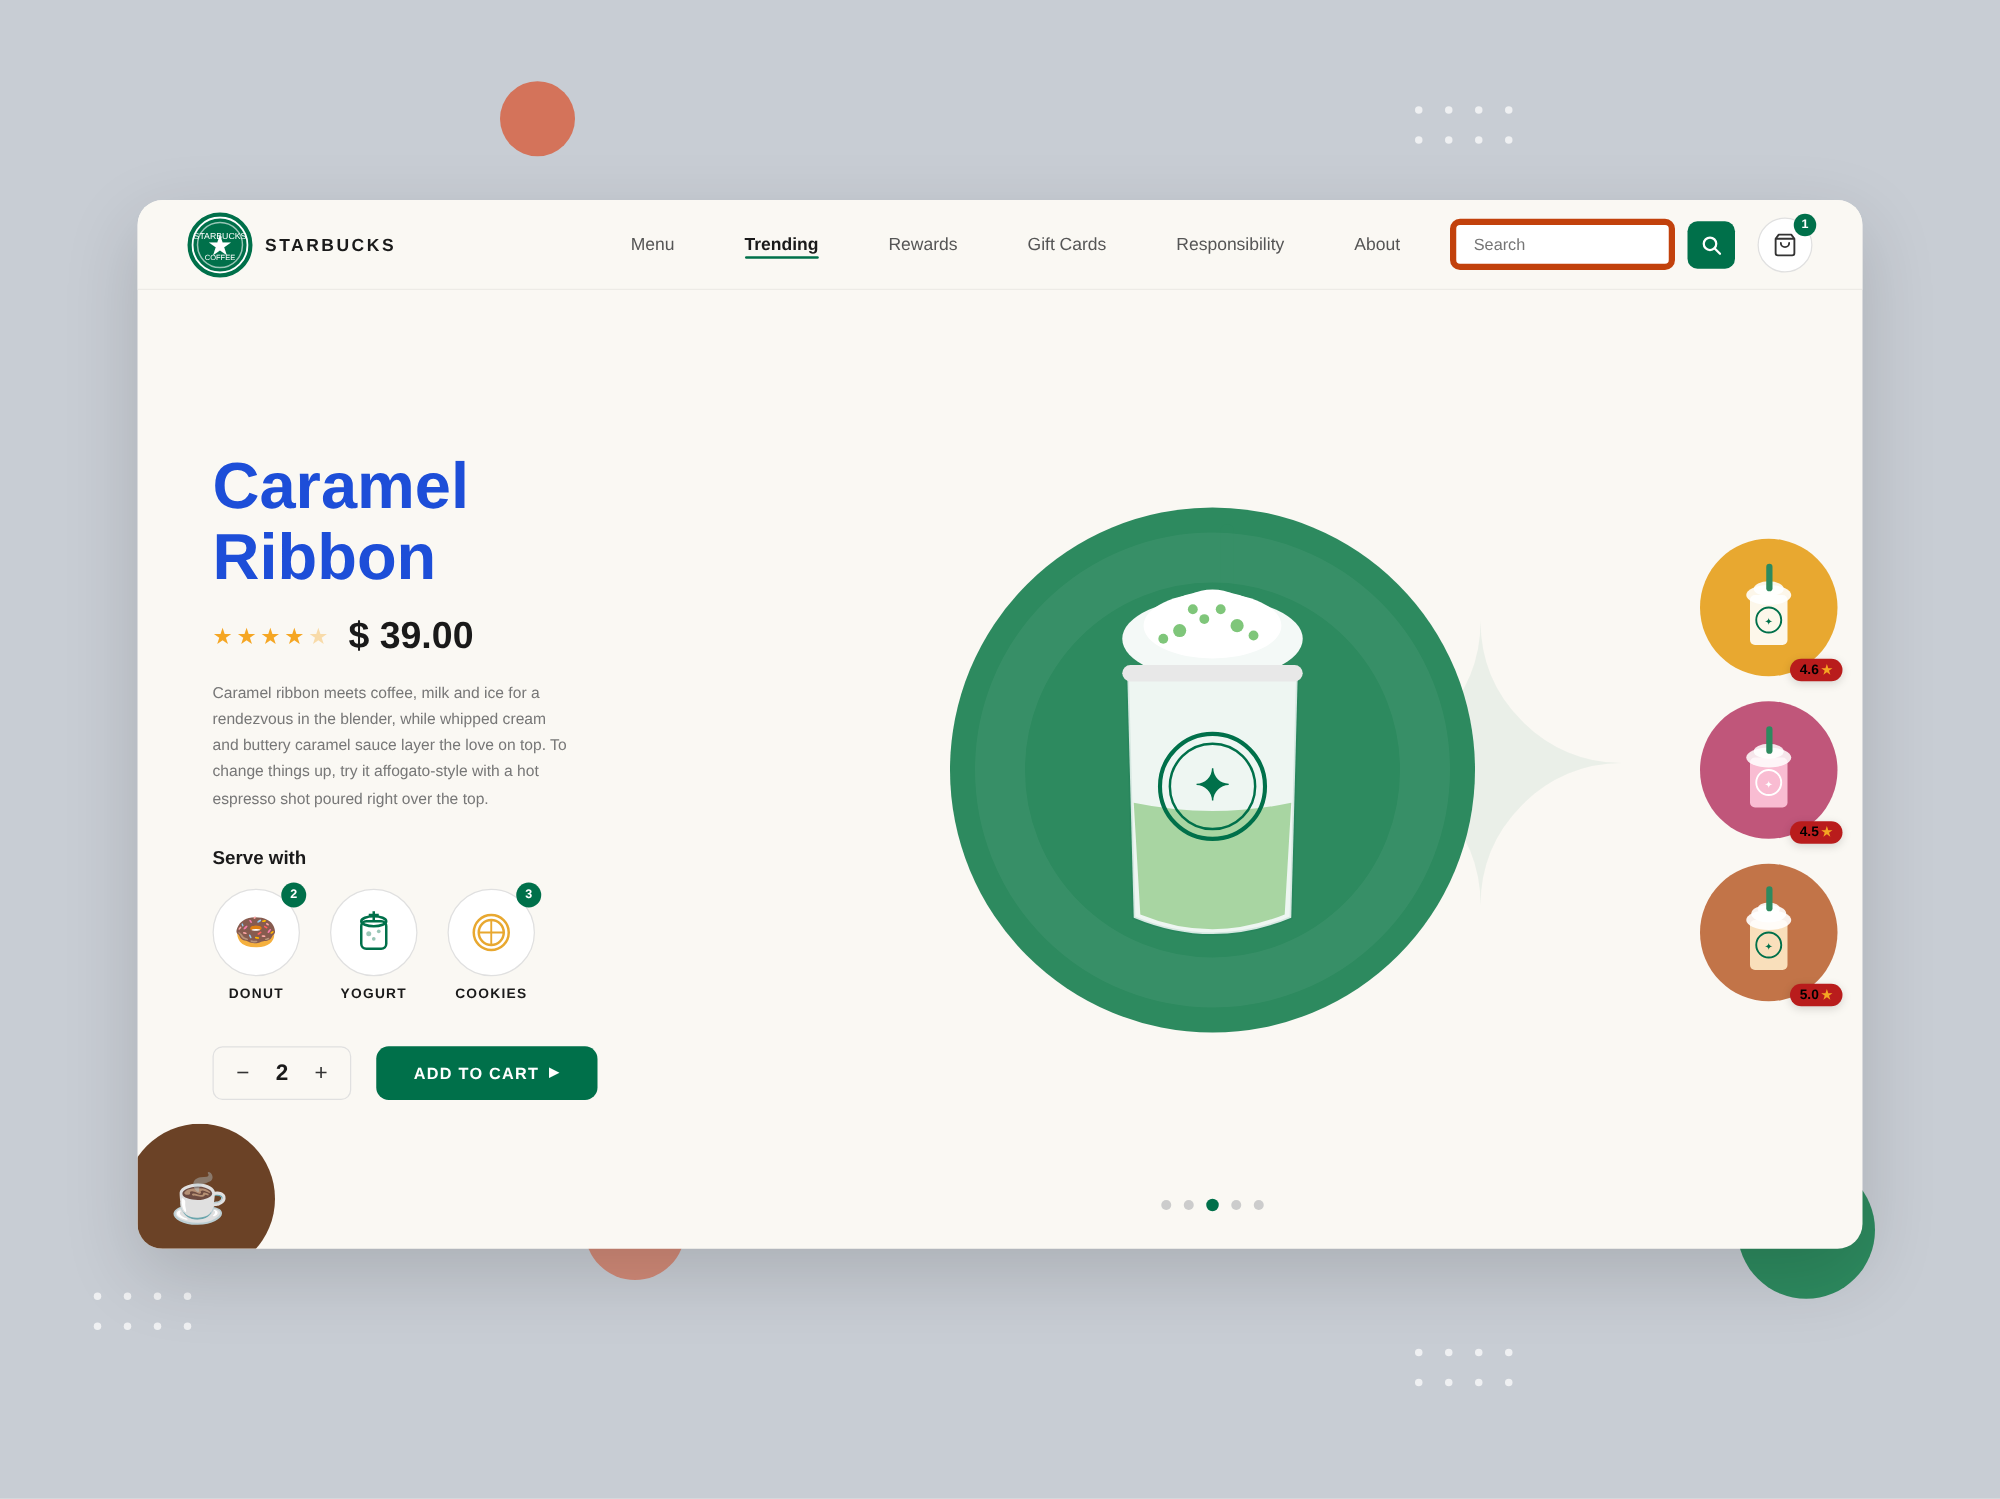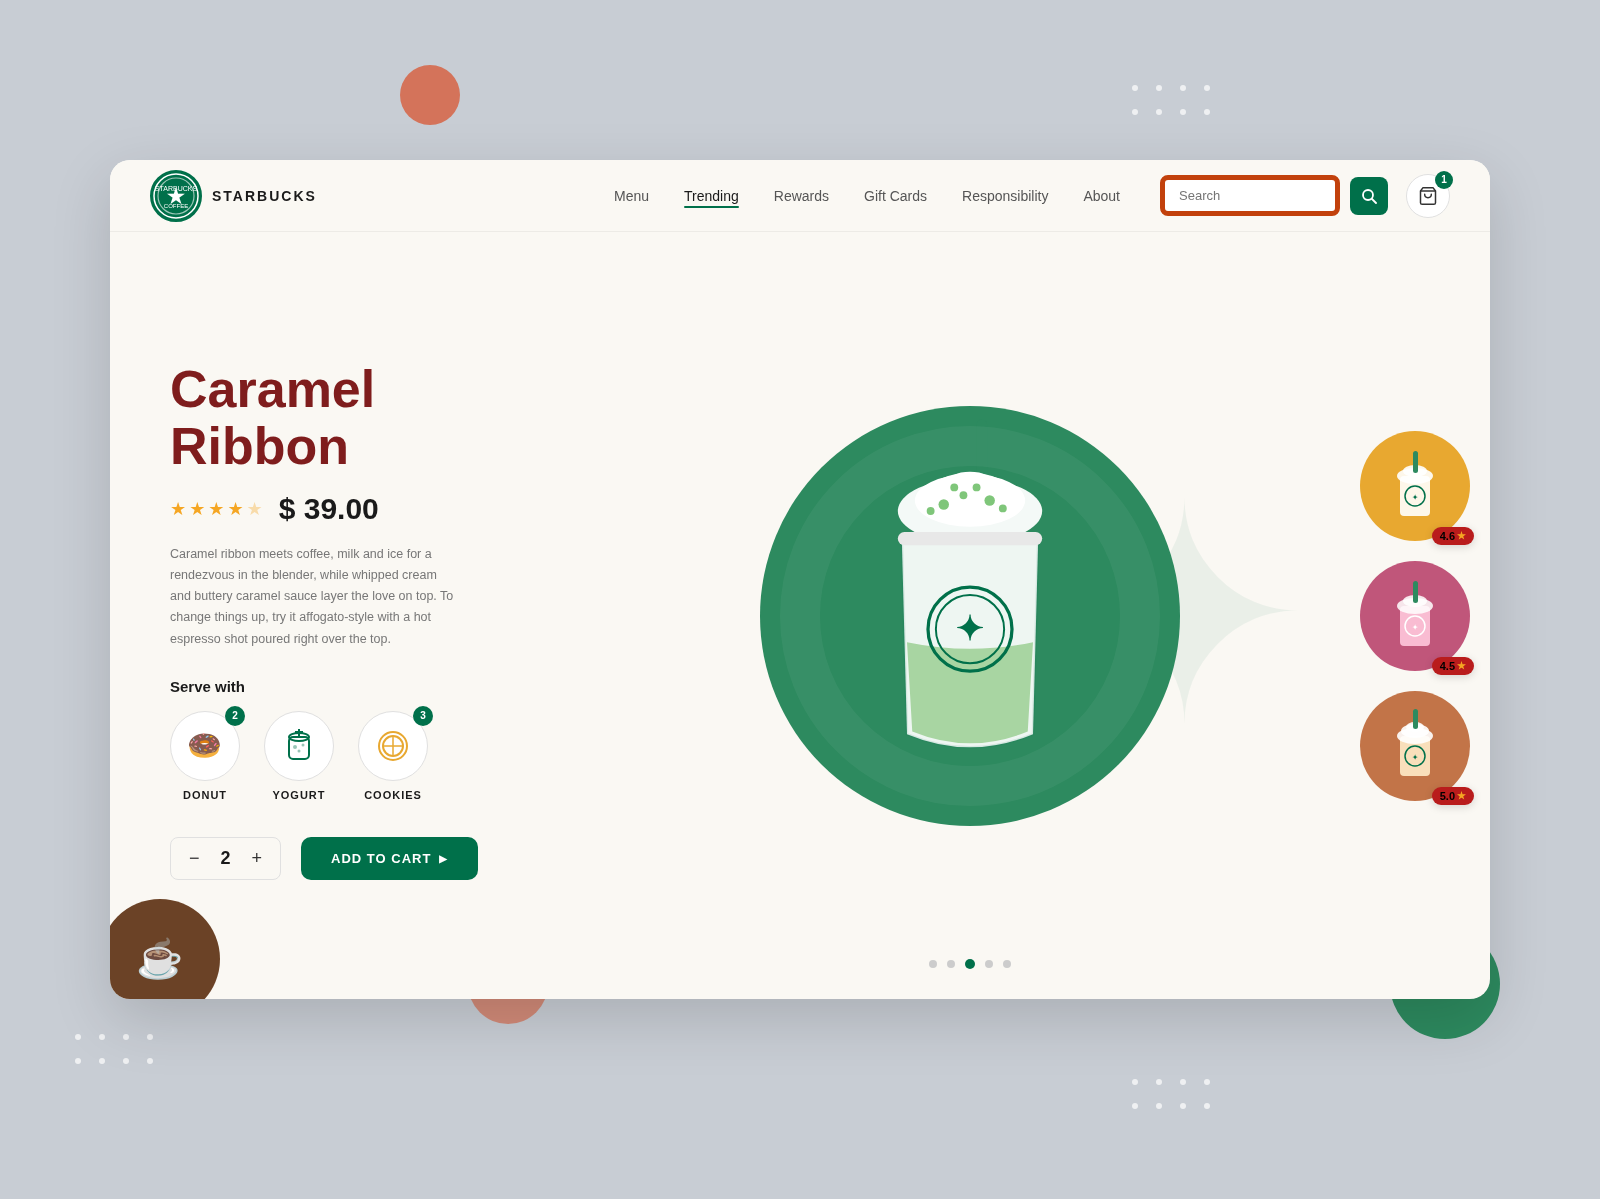--- a/index.html
+++ b/index.html
@@ -88,36 +88,36 @@
     .brand-name {
       font-size: 14px;
       font-weight: 800;
       letter-spacing: 2px;
       color: #1a1a1a;
     }
 
     .nav-links {
       display: flex;
       align-items: center;
-      gap: 35px;
+      gap: 56px;
       list-style: none;
       margin: 0 40px;
     }
 
     .nav-links li a {
       text-decoration: none;
       color: #555;
       font-size: 14px;
       font-weight: 500;
       position: relative;
     }
 
     .nav-links li a.active {
       color: #1a1a1a;
-      font-weight: 400;
+      font-weight: 700;
     }
 
     .nav-links li a.active::after {
       content: '';
       position: absolute;
       bottom: -4px;
       left: 0;
       right: 0;
       height: 2px;
       background: #00704a;
@@ -207,21 +207,21 @@
       display: flex;
       flex-direction: column;
       justify-content: center;
       position: relative;
       z-index: 2;
     }
 
     .product-title {
       font-size: 52px;
       font-weight: 900;
-      color: #7f1d1d;
+      color: #1d4ed8;
       line-height: 1.1;
       margin-bottom: 16px;
     }
 
     .rating-price {
       display: flex;
       align-items: center;
       gap: 16px;
       margin-bottom: 18px;
     }

